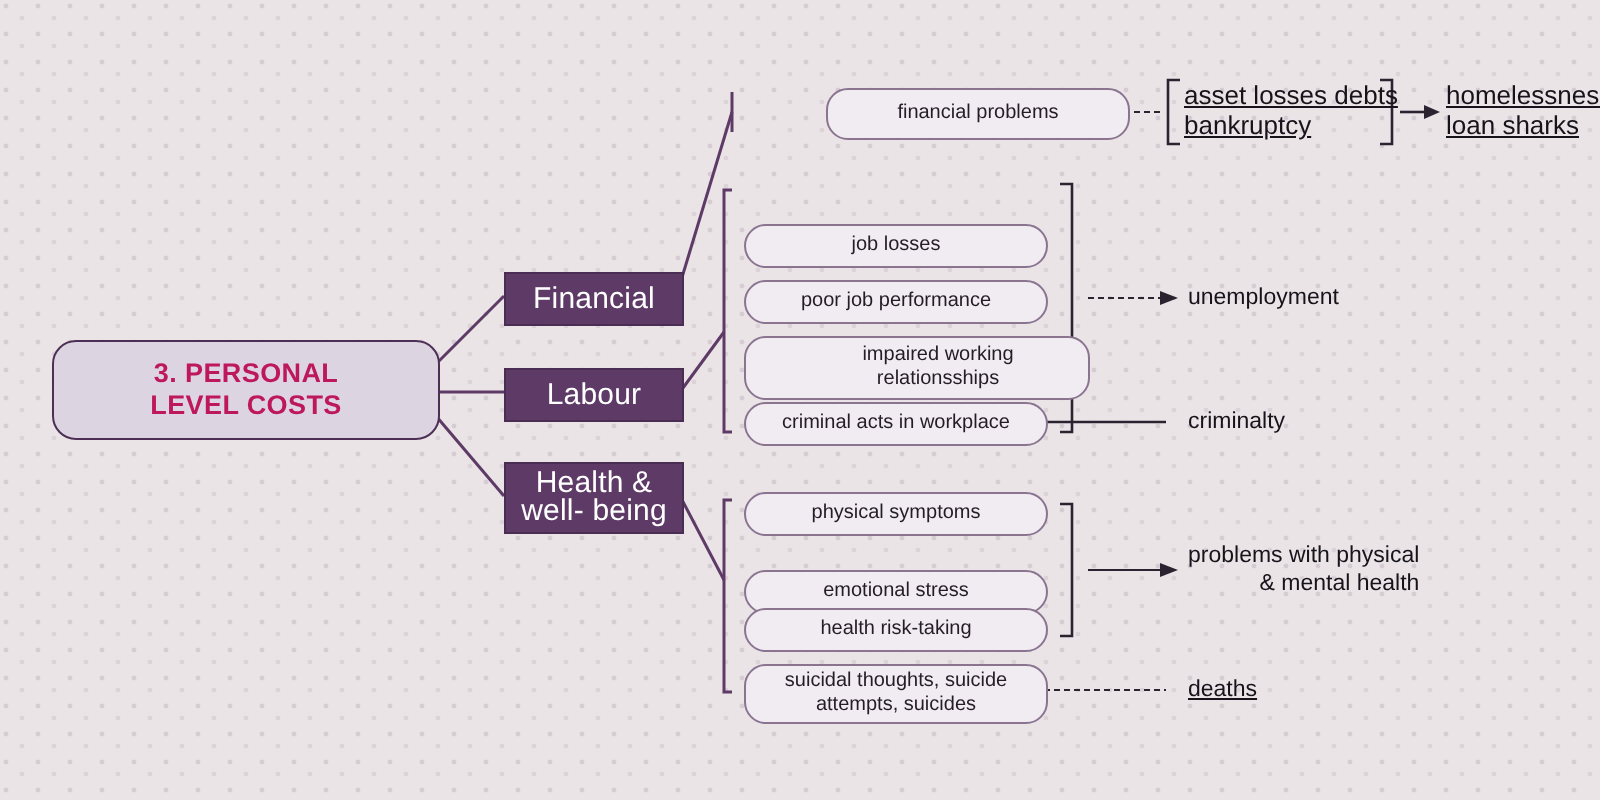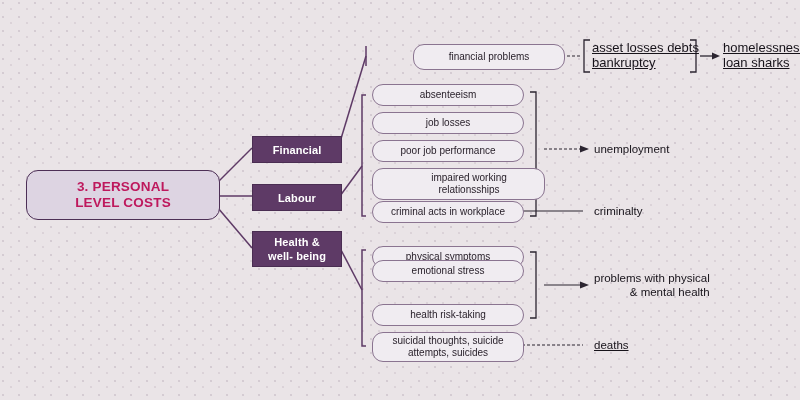--- a/index.html
+++ b/index.html
@@ -62,22 +62,22 @@
     background: #5e3a66;
     border: 1px solid #4a2d52;
     display: flex;
     align-items: center;
     justify-content: center;
     text-align: center;
     z-index: 4;
   }
   .cat-chip .cat-text {
     color: #ffffff;
-    font-size: 11px;
-    font-weight: bold;
+    font-size: 15px;
+    font-weight: normal;
     line-height: 14px;
     letter-spacing: 0.1px;
   }
   #cat-financial { left: 252px; top: 136px; width: 88px; height: 25px; }
   #cat-labour    { left: 252px; top: 184px; width: 88px; height: 25px; }
   #cat-health    { left: 252px; top: 231px; width: 88px; height: 34px; }
 
   
   .eff-box {
     position: absolute;
@@ -174,41 +174,38 @@
   </div>
   <div class="cat-chip" id="cat-health">
     <span class="cat-text" style="white-space: pre-line;">Health &amp;
 well- being</span>
   </div>
 
   <div class="eff-box" style="left:372px; top:44px; width:150px; height:24px;margin-left:41px;">
     <span class="eff-text">financial problems</span>
   </div>
 
-  <div class="eff-box" style="left:372px; top:84px; width:150px; height:20px;">
-    <span class="eff-text">absenteeism</span>
-  </div>
   <div class="eff-box" style="left:372px; top:112px; width:150px; height:20px;">
     <span class="eff-text">job losses</span>
   </div>
   <div class="eff-box" style="left:372px; top:140px; width:150px; height:20px;">
     <span class="eff-text">poor job performance</span>
   </div>
   <div class="eff-box" style="left:372px; top:168px; width:150px; height:30px;padding-left:21px;">
     <span class="eff-text" style="white-space:pre-line">impaired working
 relationsships</span>
   </div>
   <div class="eff-box" style="left:372px; top:201px; width:150px; height:20px;">
     <span class="eff-text">criminal acts in workplace</span>
   </div>
 
   <div class="eff-box" style="left:372px; top:246px; width:150px; height:20px;">
     <span class="eff-text">physical symptoms</span>
   </div>
-  <div class="eff-box" style="left:372px; top:260px; width:150px; height:20px;text-align:right;">
+  <div class="eff-box" style="left:372px; top:285px; width:150px; height:20px;text-align:right;">
     <span class="eff-text">emotional stress</span>
   </div>
   <div class="eff-box" style="left:372px; top:304px; width:150px; height:20px;">
     <span class="eff-text">health risk-taking</span>
   </div>
   <div class="eff-box" style="left:372px; top:332px; width:150px; height:28px;">
     <span class="eff-text" style="white-space:pre-line">suicidal thoughts, suicide
 attempts, suicides</span>
   </div>
 

